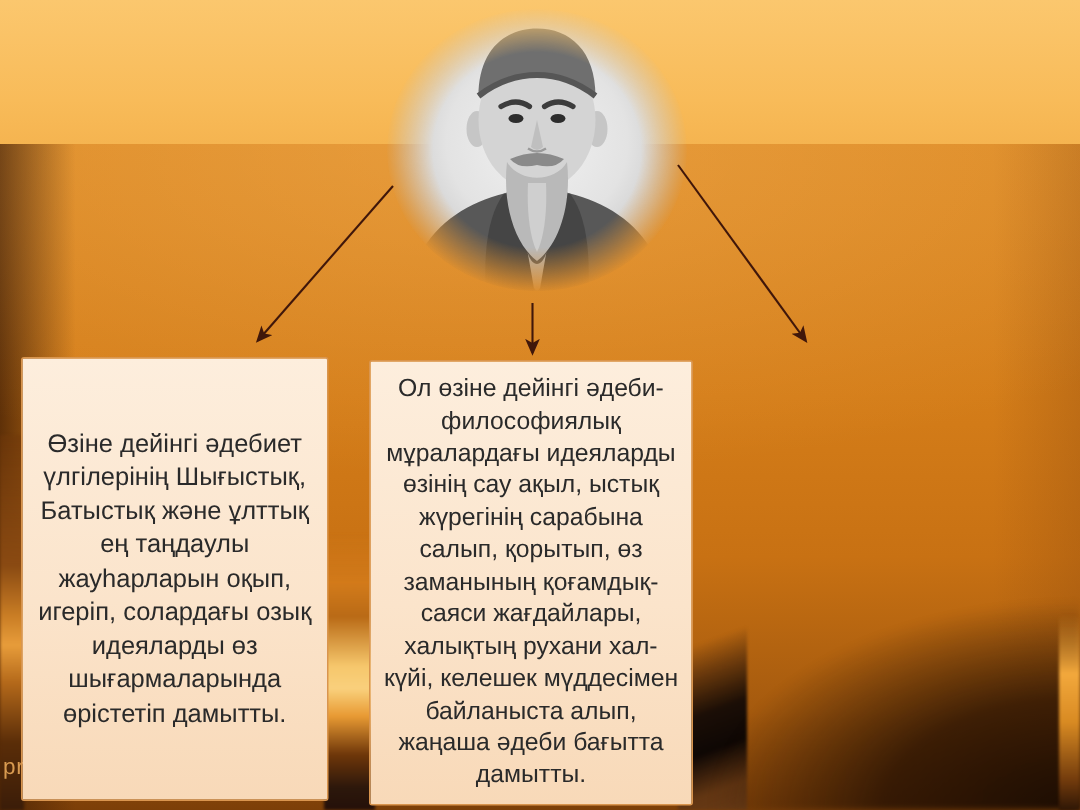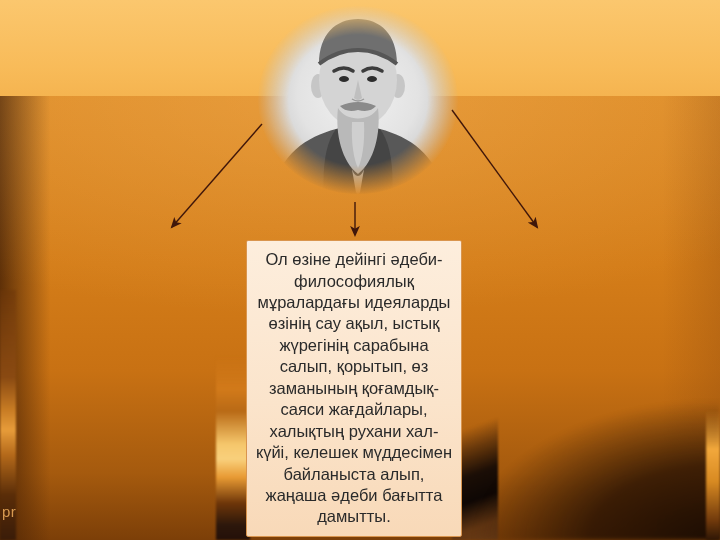--- a/index.html
+++ b/index.html
@@ -156,20 +156,31 @@
     <defs>
       <marker id="ah" markerWidth="9" markerHeight="8" refX="6.5" refY="3.5" orient="auto">
         <path d="M0,0 L8,3.5 L0,7 L2,3.5 Z" fill="#40170a"></path>
       </marker>
     </defs>
     <line x1="262" y1="124" x2="172" y2="227" stroke="#40170a" stroke-width="1.4" marker-end="url(#ah)"></line>
     <line x1="355" y1="202" x2="355" y2="235" stroke="#40170a" stroke-width="1.4" marker-end="url(#ah)"></line>
     <line x1="452" y1="110" x2="537" y2="227" stroke="#40170a" stroke-width="1.4" marker-end="url(#ah)"></line>
   </svg>
 
+  <div class="infobox box-left">
+    <div class="txt">Өзіне дейінгі әдебиет
+үлгілерінің Шығыстық,
+Батыстық және ұлттық
+ең таңдаулы
+жауһарларын оқып,
+игеріп, солардағы озық
+идеяларды өз
+шығармаларында
+өрістетіп дамытты.</div>
+  </div>
 
   <div class="infobox box-mid">
     <div class="txt">Ол өзіне дейінгі әдеби-
 философиялық
 мұралардағы идеяларды
 өзінің сау ақыл, ыстық
 жүрегінің сарабына
 салып, қорытып, өз
 заманының қоғамдық-
 саяси жағдайлары,

